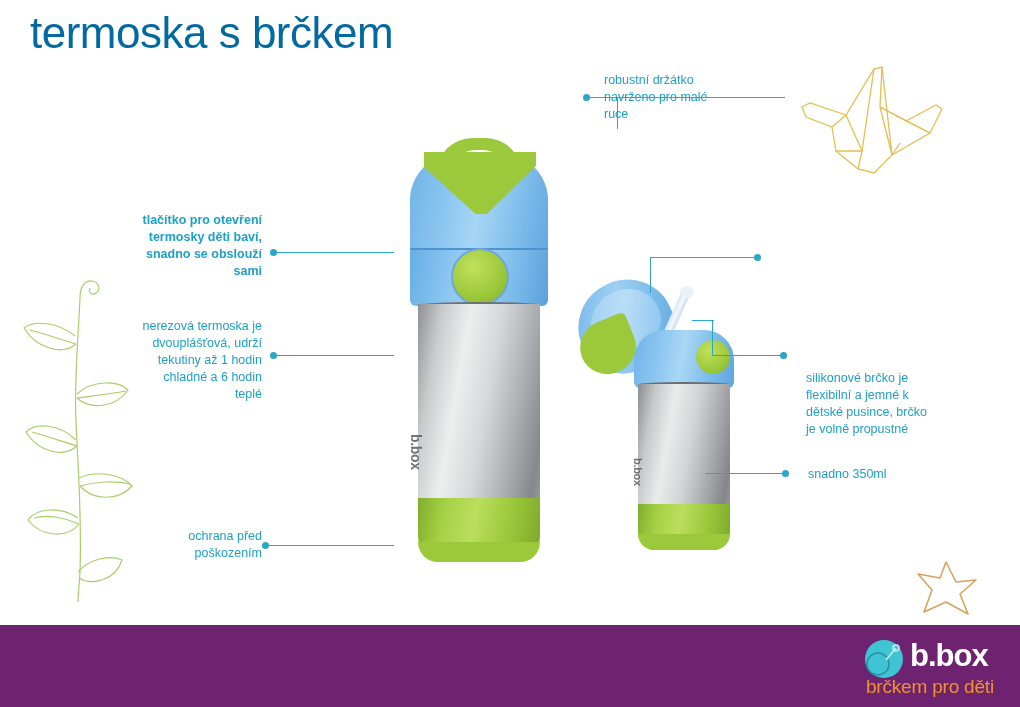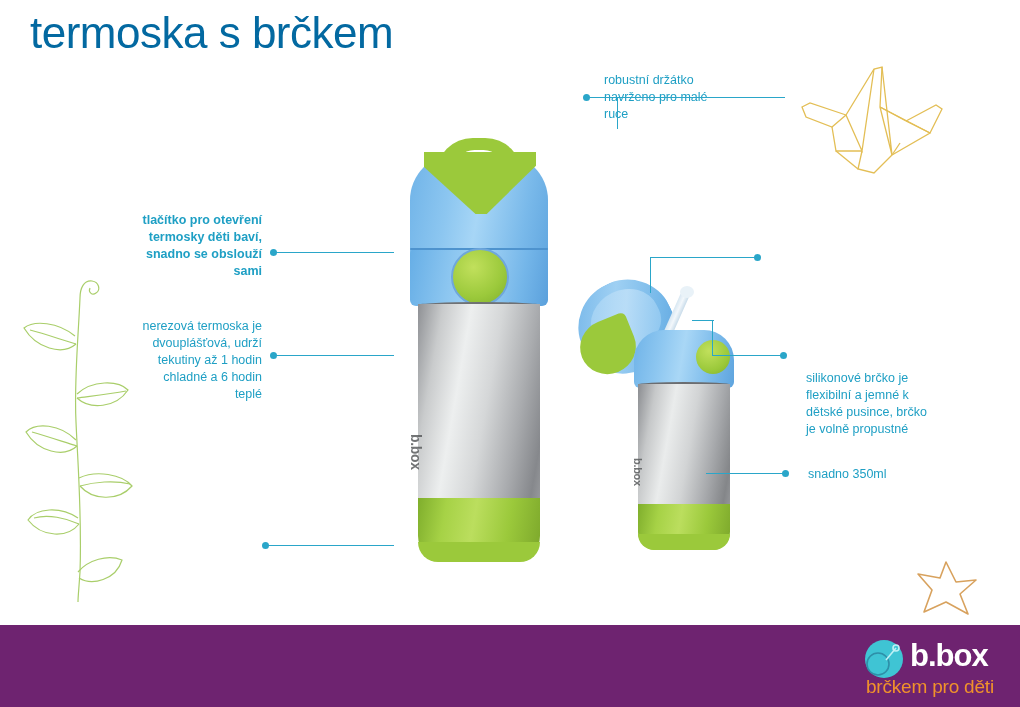--- a/index.html
+++ b/index.html
@@ -337,20 +337,22 @@
   <div class="leader-h" style="left:276px; top:252px; width:118px;"></div>
 
   <div class="note right-align" style="left:104px; top:318px; width:158px;">nerezová termoska je
 dvouplášťová, udrží
 tekutiny až 1 hodin
 chladné a 6 hodin
 teplé</div>
   <div class="leader-dot" style="left:270px; top:352px;"></div>
   <div class="leader-h" style="left:276px; top:355px; width:118px;"></div>
 
+  <div class="note right-align" style="left:140px; top:528px; width:122px;">ochrana před
+poškozením</div>
   <div class="leader-dot" style="left:262px; top:542px;"></div>
   <div class="leader-h" style="left:268px; top:545px; width:126px;"></div>
 
   <div class="leader-dot" style="left:754px; top:254px;"></div>
   <div class="leader-h" style="left:650px; top:257px; width:106px;"></div>
   <div class="leader-v" style="left:650px; top:257px; height:36px;"></div>
 
   <div class="note left-align" style="left:806px; top:328px; width:172px;margin-top:42px;">silikonové brčko je
 flexibilní a jemné k
 dětské pusince, brčko

